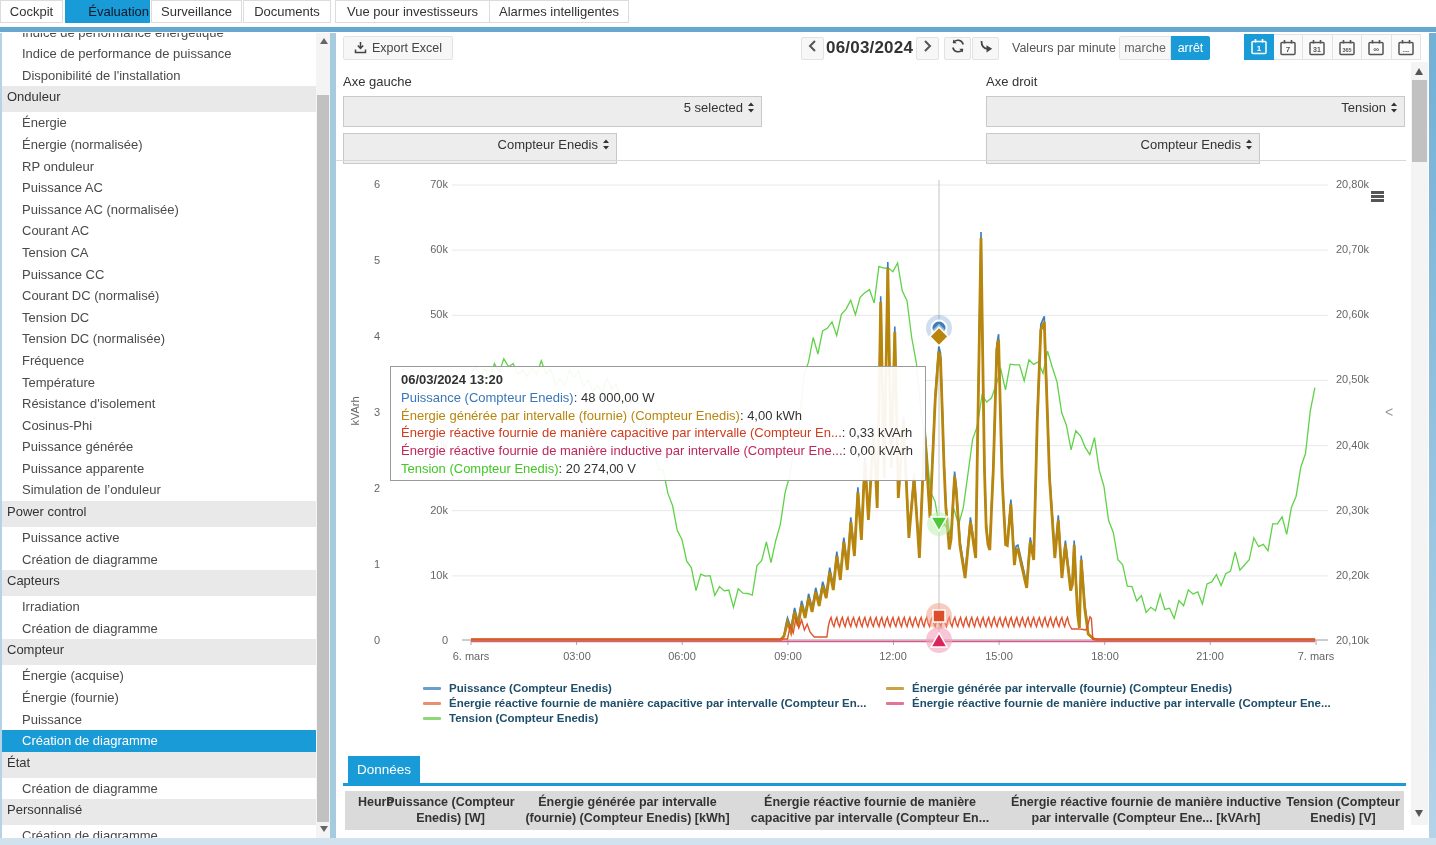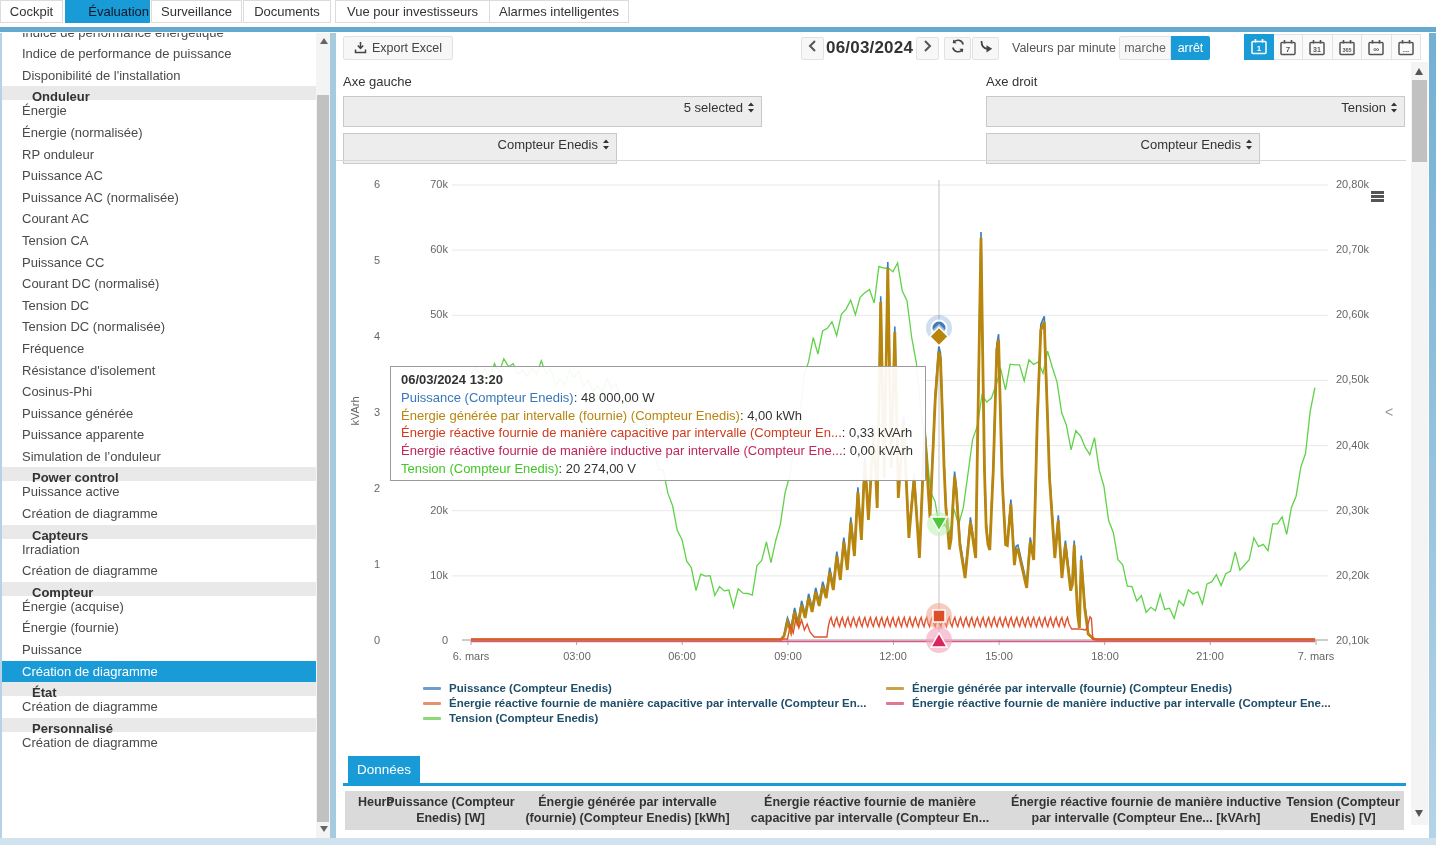--- a/index.html
+++ b/index.html
@@ -3,21 +3,21 @@
 * { box-sizing: border-box; margin:0; padding:0; }
 body { width:1436px; height:845px; font-family:"Liberation Sans", sans-serif; position:relative; overflow:hidden; background:#fff; }
 .abs { position:absolute; }
 
 .tab { position:absolute; top:0; height:23px; border:1px solid #dcdcdc; background:#fff; color:#333;
   font-size:13px; line-height:21px; text-align:center; }
 .tab.act { background:#199bd7; color:#0f172a; border-color:#199bd7;text-align:right; }
 
 #side { position:absolute; left:0; top:33px; width:316px; height:805px; overflow:hidden; border-left:2px solid #b5d3e6;}
 .sit { height:21.6px; line-height:21.6px; padding-left:20px; font-size:13px; color:#4a4a4a; white-space:nowrap;}
-.sh  { height:14px; line-height:21.6px; padding-left:30px; font-size:13px; color:#333; font-weight:bold; background:#e9e9e9; white-space:nowrap;}
+.sh  { height:26px; line-height:21.6px; padding-left:5px; font-size:13px; color:#333; font-weight:normal; background:#e9e9e9; white-space:nowrap;}
 .sit.sel { background:#199bd7; color:#fff; }
 
 .sbtrack { position:absolute; background:#f4f4f4; }
 .sbthumb { position:absolute; background:#c1c1c1; }
 .sbarr { position:absolute; width:0; height:0; }
 
 .btn { position:absolute; background:#f7f7f7; border:1px solid #e2e2e2; border-radius:2px; font-size:12.5px; color:#444; text-align:center; }
 .axl { position:absolute; font-size:11px; color:#666; text-align:right; width:40px; }
 .axr { position:absolute; font-size:11px; color:#666; }
 .axx { position:absolute; font-size:11px; color:#666; width:80px; text-align:center; }
@@ -50,20 +50,21 @@
       <div class="sit">RP onduleur</div>
       <div class="sit">Puissance AC</div>
       <div class="sit">Puissance AC (normalisée)</div>
       <div class="sit">Courant AC</div>
       <div class="sit">Tension CA</div>
       <div class="sit">Puissance CC</div>
       <div class="sit">Courant DC (normalisé)</div>
       <div class="sit">Tension DC</div>
       <div class="sit">Tension DC (normalisée)</div>
       <div class="sit">Fréquence</div>
+      <div class="sit">Température</div>
       <div class="sit">Résistance d'isolement</div>
       <div class="sit">Cosinus-Phi</div>
       <div class="sit">Puissance générée</div>
       <div class="sit">Puissance apparente</div>
       <div class="sit">Simulation de l’onduleur</div>
       <div class="sh">Power control</div>
       <div class="sit">Puissance active</div>
       <div class="sit">Création de diagramme</div>
       <div class="sh">Capteurs</div>
       <div class="sit">Irradiation</div>

